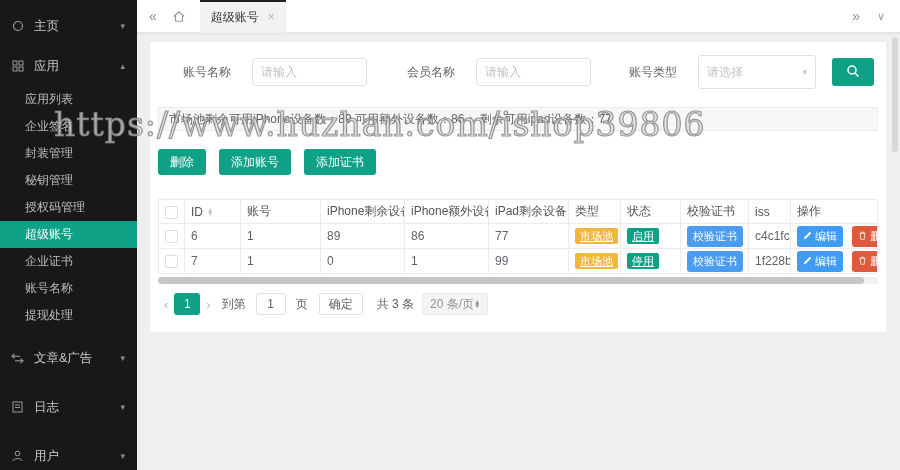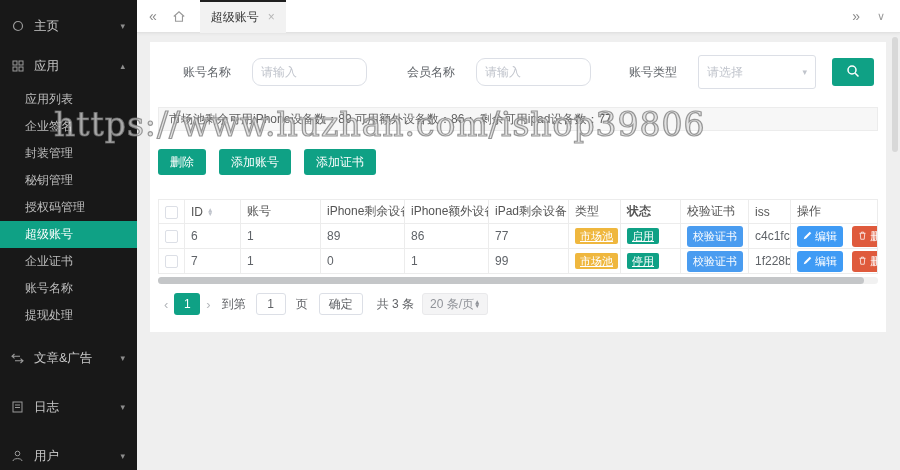--- a/index.html
+++ b/index.html
@@ -27,21 +27,21 @@
 
   
   .main { position:absolute; left:137px; top:33px; width:763px; height:437px; background:#efefef; }
   .vscroll { position:absolute; right:2px; top:4px; width:6px; height:115px; background:#d8d8d8; border-radius:3px; }
 
   .card { position:absolute; left:13px; top:9px; width:736px; height:290px; background:#ffffff; }
 
   
   .filter-row { display:flex; align-items:center; padding:12px 0 0 33px; height:48px; }
   .f-label { font-size:12px; color:#5f6368; margin-right:11px; white-space:nowrap; }
-  .f-input { width:115px; height:28px; border:1px solid #dcdfe6; border-radius:9px; padding:0 8px; font-size:12px; color:#333; outline:none; font-family:inherit; }
+  .f-input { width:115px; height:28px; border:1px solid #dcdfe6; border-radius:4px; padding:0 8px; font-size:12px; color:#333; outline:none; font-family:inherit; }
   .f-input::placeholder { color:#c0c4cc; }
   .f-group { display:flex; align-items:center;gap:10px; }
   .g2 { margin-left:40px; }
   .g3 { margin-left:38px; }
   .f-select { width:118px; height:28px; border:1px solid #dcdfe6; border-radius:3px; padding:16px 8px; font-size:12px; color:#c0c4cc; display:flex; align-items:center; justify-content:space-between; cursor:pointer; background:#fff; }
   .f-select .sel-chev { color:#c0c4cc; font-size:9px; }
   .search-btn { margin-left:16px; width:42px; height:28px; background:#0fa185; border:none; border-radius:3px; display:flex; align-items:center; justify-content:center; cursor:pointer; }
 
   
   .banner { margin:17px 8px 0; height:24px; line-height:22px; background:#f7f7f7; border:1px solid #ececec; font-size:12px; color:#5f5f5f; padding-left:10px; white-space:nowrap; overflow:hidden; }
@@ -51,21 +51,21 @@
   .t-btn { height:26px; padding:0 12px; background:#0fa185; color:#fff; border:none; border-radius:3px; font-size:12px; cursor:pointer; font-family:inherit; }
 
   
   table { margin:24px 8px 0; width:720px; border-collapse:collapse; font-size:12px; color:#5f6368; table-layout:fixed; }
   th,td { border:1px solid #ececec; height:24px; padding:0 6px; text-align:left; font-weight:normal; white-space:nowrap; overflow:hidden; }
   td { height:25px; }
   th { color:#555; }
   .col-chk { width:26px; text-align:center; padding:0; }
   .col-id { width:56px; } .col-acct { width:80px; } .col-iphr { width:84px; }
   .col-iphe { width:84px; } .col-ipad { width:80px; } .col-type { width:52px; }
-  .col-stat { width:60px;font-weight:bold; } .col-ver { width:68px; } .col-iss { width:42px; }
+  .col-stat { width:60px; } .col-ver { width:68px; } .col-iss { width:42px; }
   .cbx { width:13px; height:13px; appearance:none; border:1px solid #dcdfe6; border-radius:2px; background:#fff; vertical-align:middle; cursor:pointer; }
   .sort { display:inline-flex; flex-direction:column; line-height:4.5px; font-size:6.5px; color:#c0c4cc; margin-left:4px; vertical-align:middle; cursor:pointer; }
   .badge { display:inline-block; padding:2px 5px; border-radius:2px; font-size:11px; color:#fff; line-height:12px;text-decoration:underline; }
   .badge-yellow { background:#efb73e; }
   .badge-green  { background:#0fa185; }
   .btn-verify { background:#4a9cf0; color:#fff; border:none; border-radius:3px; padding:3px 6px; font-size:11px; cursor:pointer; font-family:inherit; }
   .btn-edit { background:#3f9bf5; } .btn-del { background:#df5a3c; margin-left:6px; }
   .op-btn { display:inline-flex; align-items:center; gap:3px; color:#fff; border:none; border-radius:3px; padding:3px 6px; font-size:11px; cursor:pointer; font-family:inherit; }
 
   

